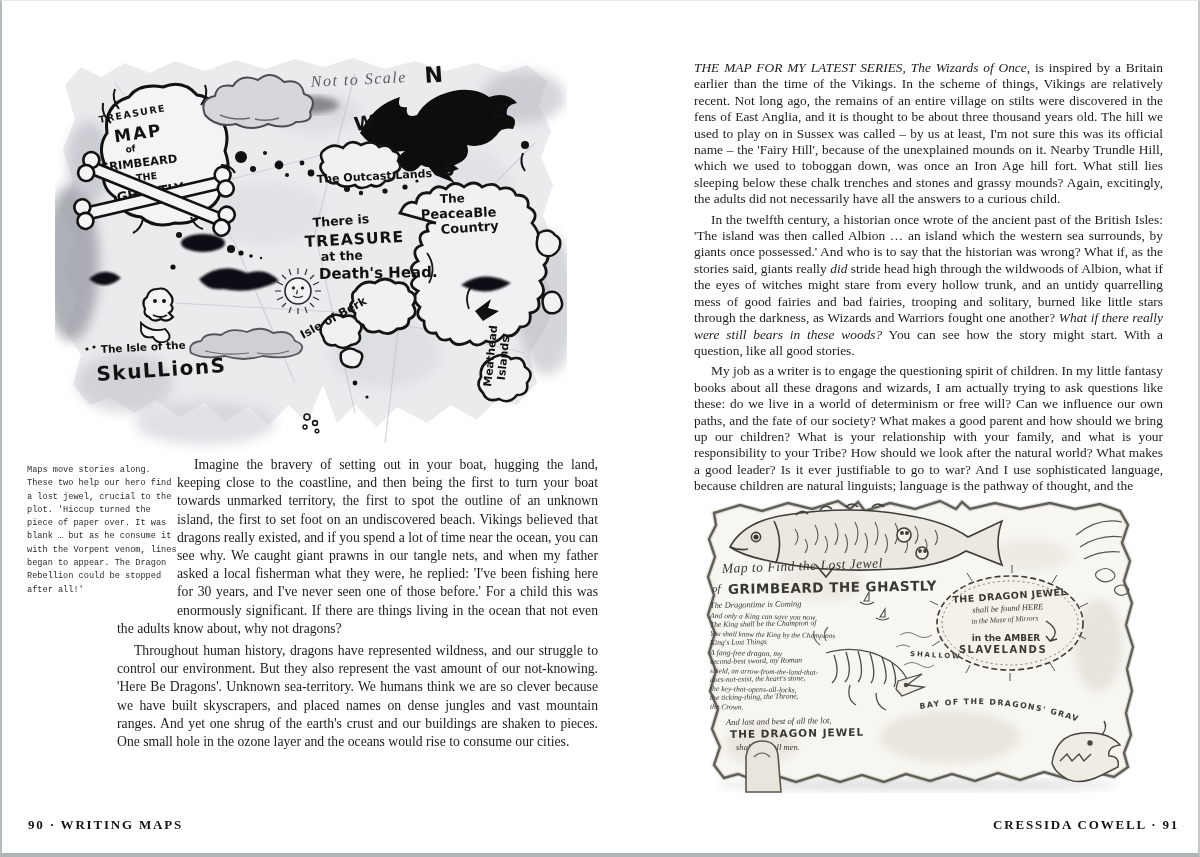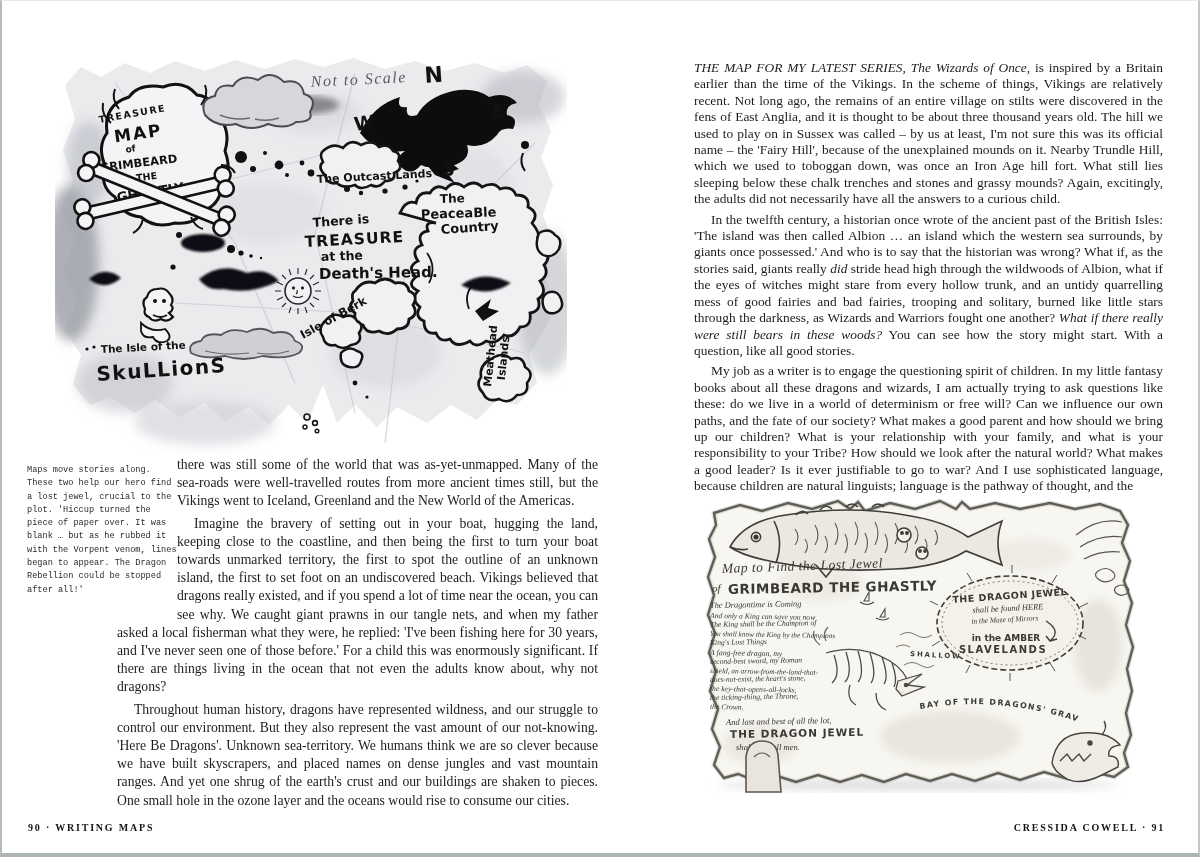--- a/index.html
+++ b/index.html
@@ -20,23 +20,23 @@
   #right-body{position:absolute;left:90px;top:56px;width:477px;font-size:13.4px;line-height:16.4px;}
   .para{margin:4px;}
   .para-indent{text-indent:17px;}
   em{font-style:italic;}
 
   .note-spacer{float:left;width:64px;height:166px;}
   .margin-note{position:absolute;left:-86px;top:12px;width:150px;
        font-family:"Liberation Mono", monospace;font-size:8.6px;line-height:13.3px;
        color:#2b2b2b;text-align:left;}
 
-  .footer{position:absolute;bottom:24px;font-weight:bold;font-size:10px;letter-spacing:1.8px;color:#141414;}
+  .footer{position:absolute;bottom:24px;font-weight:bold;font-size:13px;letter-spacing:1.8px;color:#141414;}
   #left-footer{left:28px;}
-  #right-footer{right:35px;margin-left:24px;}
+  #right-footer{right:21px;margin-left:24px;}
 
   
   .hand{font-family:"DejaVu Sans", sans-serif;font-weight:bold;fill:#111;}
   .script{font-family:"Liberation Serif", serif;font-style:italic;fill:#5c5c60;}
   .pencil-hand{font-family:"Liberation Serif", serif;font-style:italic;fill:#37352f;}
   .pencil-caps{font-family:"DejaVu Sans", sans-serif;font-weight:bold;fill:#3a3832;}
 </style>
 </head>
 <body>
 
@@ -225,23 +225,22 @@
       <circle cx="350" cy="134" r="2.6"></circle>
         <circle cx="362" cy="128" r="1.6"></circle>
       <circle cx="162" cy="222" r="2.2"></circle>
         <circle cx="118" cy="214" r="2.6"></circle>
       <circle cx="300" cy="330" r="2.4"></circle>
         <circle cx="312" cy="344" r="1.6"></circle>
     </g>
   </svg>
 
   <div id="left-body" class="body-text">
-    <div class="margin-note">Maps move stories along. These two help our hero find a lost jewel, crucial to the plot. 'Hiccup turned the piece of paper over. It was blank … but as he rubbed it with the Vorpent venom, lines began to appear. The Dragon Rebellion could be stopped after all!'</div>
+    <div class="margin-note">Maps move stories along. These two help our hero find a lost jewel, crucial to the plot. 'Hiccup turned the piece of paper over. It was blank … but as he consume it with the Vorpent venom, lines began to appear. The Dragon Rebellion could be stopped after all!'</div>
     <div class="note-spacer"></div>
-    <p class="para">there was still some of the world that was as-yet-unmapped. Many of the sea-roads were well-travelled routes from more ancient times still, but the Vikings went to Iceland, Greenland and the New World of the Americas.</p>
     <p class="para para-indent">Imagine the bravery of setting out in your boat, hugging the land, keeping close to the coastline, and then being the first to turn your boat towards unmarked territory, the first to spot the outline of an unknown island, the first to set foot on an undiscovered beach. Vikings believed that dragons really existed, and if you spend a lot of time near the ocean, you can see why. We caught giant prawns in our tangle nets, and when my father asked a local fisherman what they were, he replied: 'I've been fishing here for 30 years, and I've never seen one of those before.' For a child this was enormously significant. If there are things living in the ocean that not even the adults know about, why not dragons?</p>
     <p class="para para-indent">Throughout human history, dragons have represented wildness, and our struggle to control our environment. But they also represent the vast amount of our not-knowing. 'Here Be Dragons'. Unknown sea-territory. We humans think we are so clever because we have built skyscrapers, and placed names on dense jungles and vast mountain ranges. And yet one shrug of the earth's crust and our buildings are shaken to pieces. One small hole in the ozone layer and the oceans would rise to consume our cities.</p>
   </div>
 
   <div class="footer" id="left-footer">90 · WRITING MAPS</div>
 </div>
 
 <div class="page" id="right-page">
 
   <div id="right-body" class="body-text">

